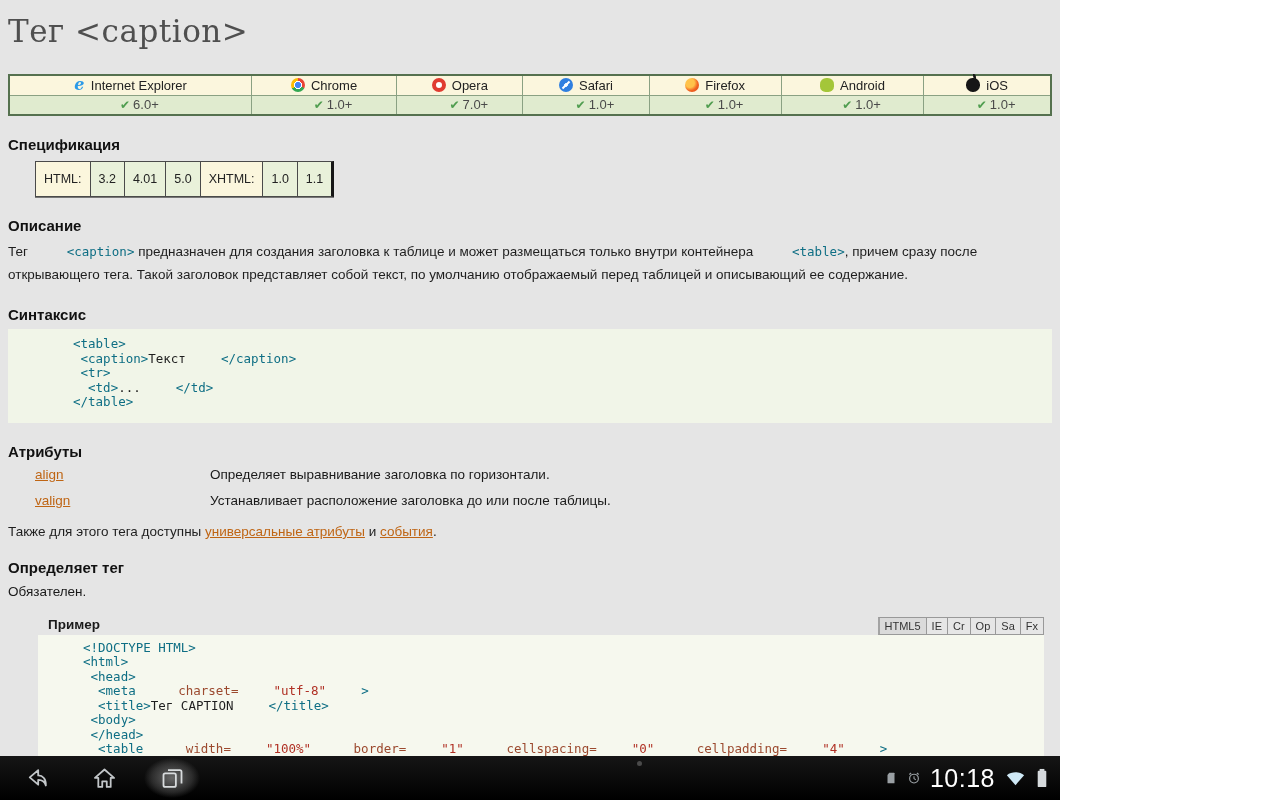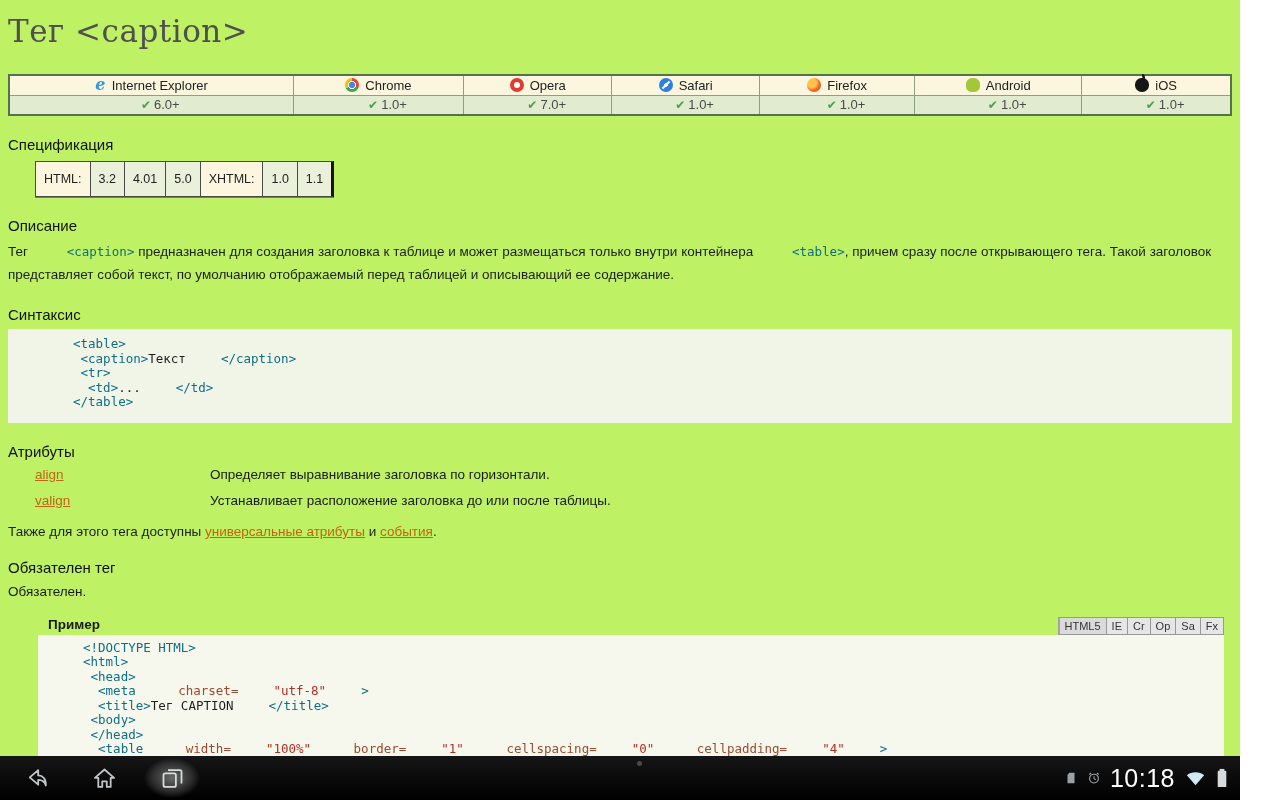--- a/index.html
+++ b/index.html
@@ -1,19 +1,19 @@
 <!DOCTYPE html>
 <html><head>
 <meta charset="utf-8">
 <style>
   * { box-sizing: border-box; margin: 0; padding: 0; }
   html,body { background:#fff; }
   .screen {
-    position: relative; width: 1240px; height: 800px;
-    overflow: hidden; background: #bef264;
+    position: relative; width: 1060px; height: 800px;
+    overflow: hidden; background: #e5e5e5;
     font-family: "Liberation Sans", sans-serif; color: #1a1a1a;
   }
   .content { padding: 0 8px; }
 
   .page-title {
     font-family: "DejaVu Serif", serif; font-weight: normal;
     font-size: 31px; color: #4f4f4f; margin: 13px 0 25px; letter-spacing: .5px;
   }
 
   
@@ -30,21 +30,21 @@
       radial-gradient(circle at 50% 50%, #4285f4 0 29%, #fff 31% 40%, rgba(0,0,0,0) 41%),
       conic-gradient(#ea4335 0 33%, #34a853 0 66%, #fbbc05 0 100%); }
   .icon-opera { background: #fff; border: 4px solid #e03c31; }
   .icon-safari { background: radial-gradient(circle, #cfe8ff 0 18%, #2f7fe0 19% 100%); }
   .icon-safari::after { content:""; position:absolute; left:6px; top:2px; width:2px; height:10px; background:#fff; transform: rotate(45deg); }
   .icon-firefox { background: radial-gradient(circle at 35% 35%, #ffc24a 0 35%, #f26522 60%, #d63d14 100%); }
   .icon-android { background: #a4c639; border-radius: 45% 45% 40% 40%; }
   .icon-apple { background: #161616; border-radius: 46% 46% 48% 48%; }
   .icon-apple::before { content:""; position:absolute; left:7px; top:-4px; width:3px; height:5px; background:#161616; border-radius: 0 80% 0 80%; }
 
-  .sec-h { font-size: 15px; font-weight: normal; margin: 20px 0 6px; color: #111; }
+  .sec-h { font-size: 15px; font-weight: bold; margin: 20px 0 6px; color: #111; }
 
   
   .spec-table { display: inline-flex; margin-left: 27px; margin-top: 2px;
     border: 1px solid #4a4a4a; border-right: 3px solid #161616; box-shadow: 0 1px 0 #777; }
   .spec-cell { font-size: 12.5px; padding: 10px 8px; border-right: 1px solid #4a4a4a; color: #222; }
   .spec-cell:last-child { border-right: none; }
   .spec-label { background: #fbf6dd; }
   .spec-value { background: #e9f1da; }
 
   .desc { font-size: 13.5px; line-height: 1.72; margin-top: 4px; color: #1a1a1a; }
@@ -179,21 +179,21 @@
     <div class="attr-row">
       <span class="attr-name"><a class="lnk">align</a></span>
       <span>Определяет выравнивание заголовка по горизонтали.</span>
     </div>
     <div class="attr-row">
       <span class="attr-name"><a class="lnk">valign</a></span>
       <span>Устанавливает расположение заголовка до или после таблицы.</span>
     </div>
     <p class="note"><span class="seg-text">Также для этого тега доступны </span><span class="seg-link">универсальные атрибуты</span><span class="seg-text"> и </span><span class="seg-link">события</span><span class="seg-text">.</span></p>
 
-    <div class="sec-h">Обязателен тег</div>
+    <div class="sec-h">Определяет тег</div>
     <p class="closing-text">Обязателен.</p>
 
     <div class="example-wrap">
       <div class="example-head">
         <span class="example-title">Пример</span>
         <span class="tabs">
           <span class="tab">HTML5</span>
           <span class="tab">IE</span>
           <span class="tab">Cr</span>
           <span class="tab">Op</span>

